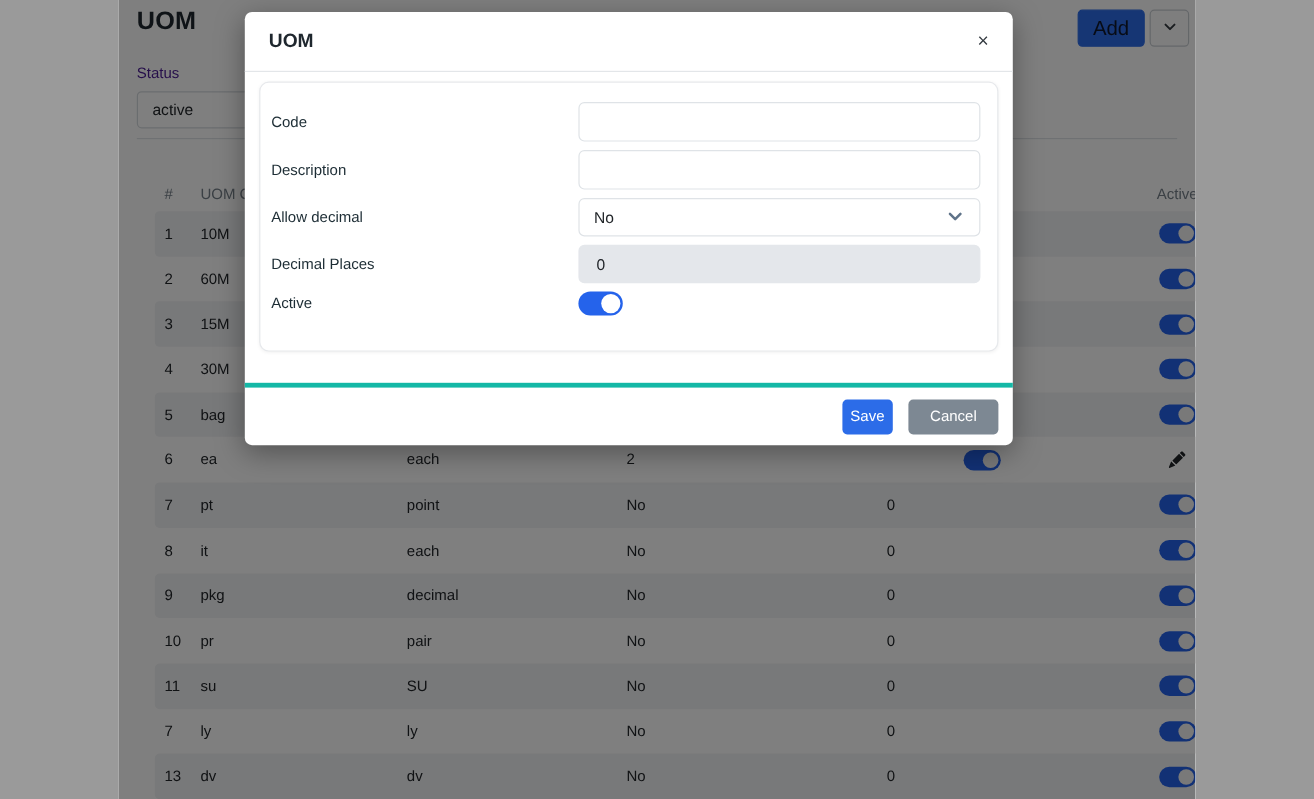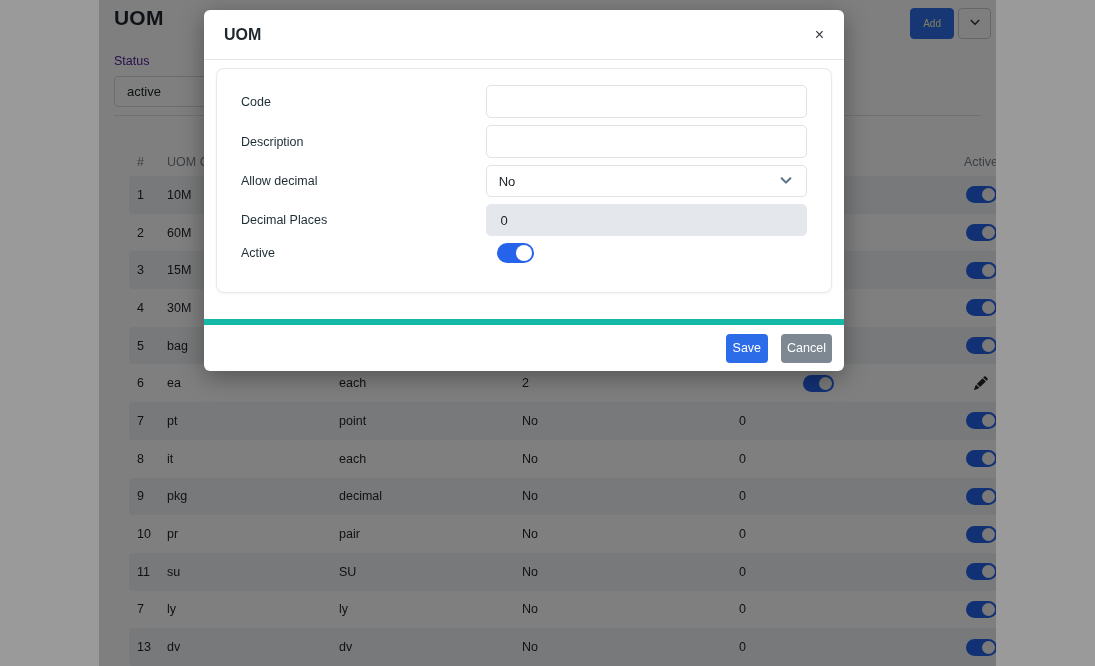--- a/index.html
+++ b/index.html
@@ -9,22 +9,22 @@
     position:relative; width:897px; height:666px; background:#ffffff;
     overflow:hidden; margin:0 auto;
   }
   
   .page-title {
     position:absolute; left:15px; top:6px;
     font-size:21px; font-weight:700; color:#1f272e; letter-spacing:.2px;
   }
   .add-group { position:absolute; top:8px; right:5px; display:flex; gap:4px; }
   .btn-add {
-    height:31px; padding:0 12px; background:var(--primary); color:#fef9c3;
-    border:1px solid var(--primary); border-radius:4px; font-size:10px;
+    height:31px; padding:0 12px; background:var(--primary); color:#0f172a;
+    border:1px solid var(--primary); border-radius:4px; font-size:17px;
     font-family:inherit; cursor:pointer;
   }
   .btn-caret {
     width:33px; height:31px; background:#fdfdfd; border:1px solid #c9ced3;
     border-radius:4px; display:flex; align-items:center; justify-content:center; cursor:pointer;
   }
   
   .status-label { position:absolute; left:15px; top:54px; font-size:12.5px; color:#4c1d95; }
   .status-select {
     position:absolute; left:15px; top:76px; width:250px; height:31px;
@@ -73,47 +73,47 @@
   }
   .modal-title { font-size:16px; font-weight:700; color:#1f272e; }
   .modal-close {
     margin-left:auto; background:none; border:none; font-size:16px; color:#343a40;
     cursor:pointer; line-height:1; font-family:inherit;
   }
   .modal-body { flex:1 1 auto; padding:8px 12px 0 12px; }
   .modal-card {
     border:1px solid #e7e9ec; border-radius:8px; background:#fff;
     box-shadow:0 1px 3px rgba(0,0,0,.05);
-    height:225px; padding:16px 24px;
+    height:225px; padding:16px 9px;
   }
   .f-row { display:flex; align-items:center; }
   .f-row + .f-row { margin-top:7px; }
   .f-label { width:256px; font-size:12.5px; color:#1d2d35; }
   .f-input {
     width:335px; height:33px; border:1px solid #dfe3e7; border-radius:5px;
     font-size:13px; color:#212529; padding:0 12px; font-family:inherit; background:#fff;
   }
   .f-input:disabled { background:#e4e7eb; border-color:#e4e7eb; height:32px; padding:0 14px; }
   .f-select {
     width:335px; height:32px; border:1px solid #dfe3e7; border-radius:5px;
     display:flex; align-items:center; padding:0 12px; font-size:13px; color:#212529;
     cursor:pointer; background:#fff;
   }
   .f-select .chev { margin-left:auto; }
   .row-active { margin-top:10px; }
   .modal-footer {
-    flex:0 0 52px; border-top:6px solid #14b8a6;
+    flex:0 0 52px; border-top:4px solid #14b8a6;
     display:flex; align-items:center; justify-content:flex-end; gap:13px; padding:0 12px;
   }
   .btn-save {
     height:29px; padding:0 7px; background:var(--primary); color:#fff; border:none;
     border-radius:4px; font-size:12.5px; font-family:inherit; cursor:pointer;
   }
   .btn-cancel {
-    height:29px; padding:0 6px; background:var(--cancel); color:#fff; border:none;
+    height:29px; padding:0 18px; background:var(--cancel); color:#fff; border:none;
     border-radius:4px; font-size:12.5px; font-family:inherit; cursor:pointer;
   }
 </style>
 </head>
 <body>
 
 <div class="screen">
 
   <div class="page-title">UOM</div>
   <div class="add-group">

